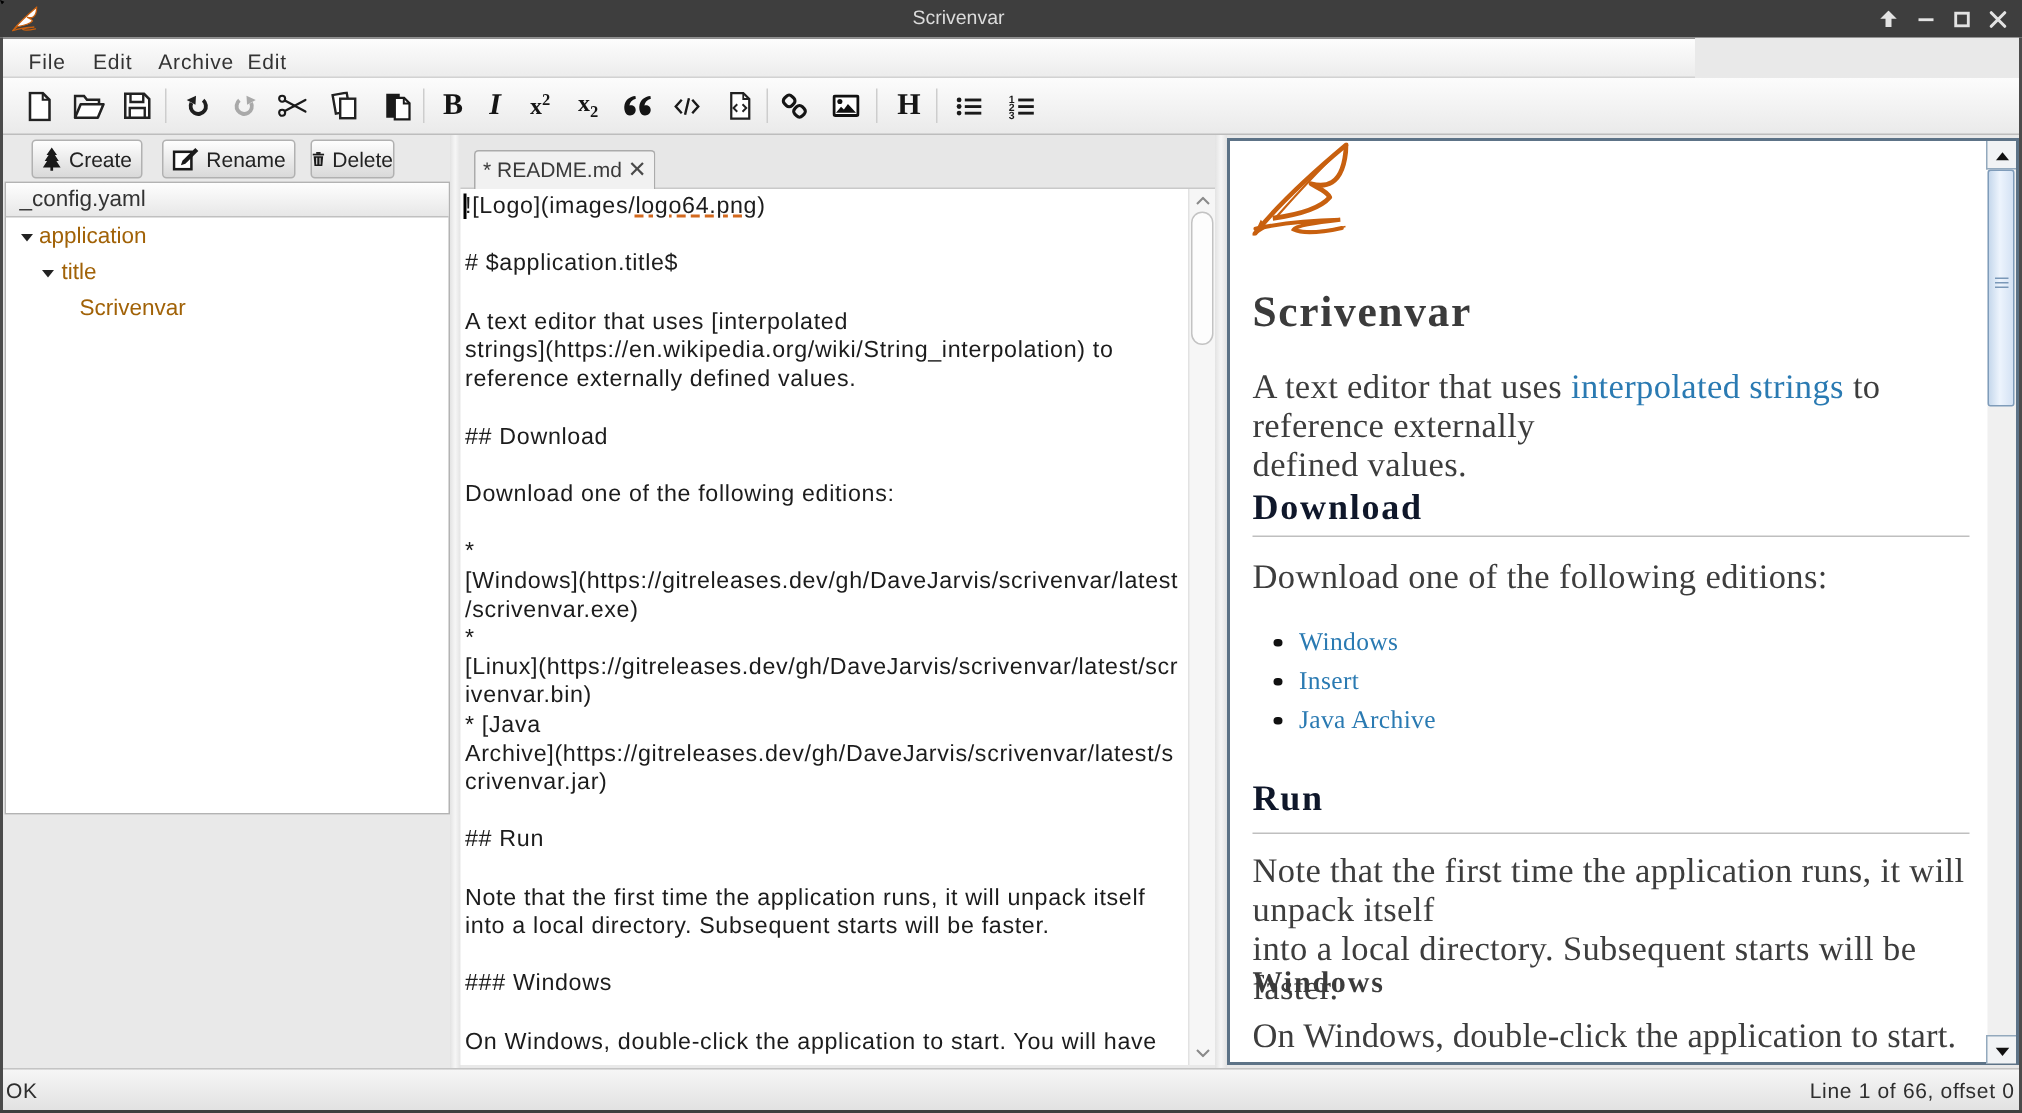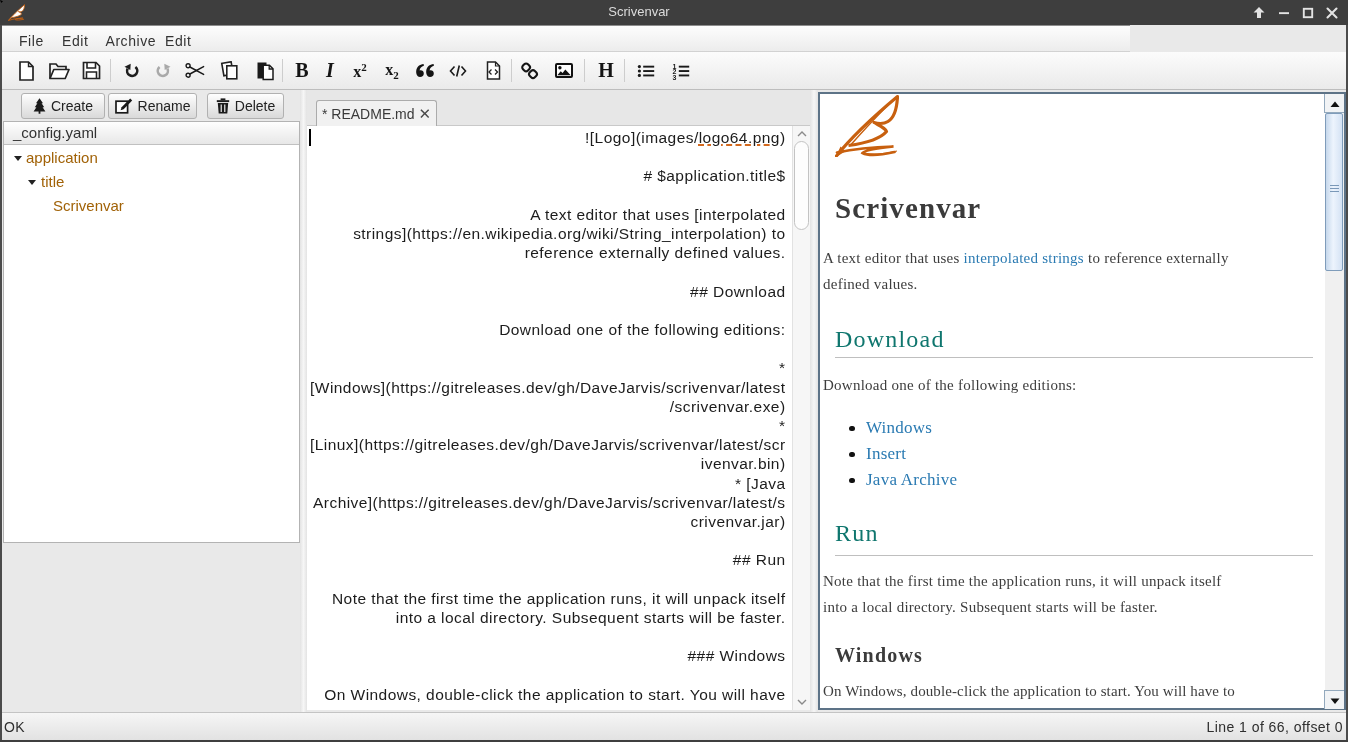--- a/index.html
+++ b/index.html
@@ -34,36 +34,36 @@
 
 .split { position:absolute; top:90px; height:622px; background:linear-gradient(90deg,#e3e3e3,#f6f6f6 50%,#e3e3e3); }
 
 #tabstrip { position:absolute; left:307px; top:90px; width:503px; height:36px; background:#e7e7e7;
   border-bottom:1px solid #c9c9c9; }
 #tab { position:absolute; left:9px; top:10px; width:121px; height:26px; background:#f1f1f1;
   border:1px solid #ababab; border-bottom:none; border-radius:3px 3px 0 0;
   font-size:14px; color:#3a3a3a; line-height:25px; padding-left:5px; }
 #editor { position:absolute; left:307px; top:126px; width:503px; height:584px; background:#fff; overflow:hidden; }
 #edtext { position:absolute; left:3px; top:1.9px; font-size:15.5px; line-height:19.2px; color:#1c1c1c;
-  white-space:pre; letter-spacing:0.45px;text-align:right; }
+  white-space:pre; letter-spacing:0.45px; }
 #spell { text-decoration:underline dashed #d3691e 2px; text-underline-offset:2px; }
 #caret { position:absolute; left:2px; top:3px; width:2px; height:17px; background:#000; }
 #edscroll { position:absolute; right:0; top:0; width:18px; height:584px; background:#f6f6f6; border-left:1px solid #e2e2e2; }
 #edthumb { position:absolute; left:1px; top:15px; width:15px; height:89px; background:#fdfdfd;
   border:1px solid #c3c3c3; border-radius:8px; }
 .chev { position:absolute; left:4px; width:10px; height:6px; }
 
 #preview { position:absolute; left:818px; top:92px; width:528px; height:618px; background:#fff;
   border:2px solid #5d7387; }
 #pvcontent { position:absolute; left:0; top:0; width:505px; height:614px; overflow:hidden;
   font-family:"Liberation Serif", serif; color:#3d3d3d; }
 #pvcontent .h1 { position:absolute; left:15px; font-size:29px; font-weight:bold; color:#3b3b3b; line-height:29px; letter-spacing:1.1px; }
-#pvcontent .h2 { position:absolute; left:15px; font-size:24px; font-weight:normal; color:#0f766e; line-height:24px; letter-spacing:1.2px; }
+#pvcontent .h2 { position:absolute; left:15px; font-size:24px; font-weight:bold; color:#0f172a; line-height:24px; letter-spacing:1.2px; }
 #pvcontent .h3 { position:absolute; left:15px; font-size:20px; font-weight:bold; color:#3b3b3b; line-height:20px; letter-spacing:1.2px; }
-#pvcontent p { position:absolute; left:3px; font-size:15px; line-height:26px; letter-spacing:0.25px; }
+#pvcontent p { position:absolute; left:15px; font-size:23px; line-height:26px; letter-spacing:0.25px; }
 #pvcontent a { color:#2a7ab2; }
 .rule { position:absolute; left:15px; width:478px; height:1px; background:#bfbfbf; }
 .li { position:absolute; left:46px; font-size:17px; line-height:26px; letter-spacing:0.25px; }
 .dot { position:absolute; left:29px; width:5.5px; height:5.5px; border-radius:50%; background:#111; }
 #pvscroll { position:absolute; left:505px; top:0; width:19px; height:614px; background:#f0f0f0; }
 .sbtn { position:absolute; left:-1px; width:20px; height:19px; background:#f1f3f5;
   border:1px solid #93a9bd; }
 #pvthumb { position:absolute; left:0px; top:19px; width:18px; height:158px;
   background:linear-gradient(90deg,#c6d8ec,#edf4fd 45%,#d4e2f4);
   border:1px solid #7f9cba; border-radius:2px; }
@@ -227,34 +227,34 @@
         <text x="0.5" y="6.5" font-size="7" font-weight="bold" fill="#1a1a1a" font-family="Liberation Sans">1</text>
         <text x="0.5" y="12" font-size="7" font-weight="bold" fill="#1a1a1a" font-family="Liberation Sans">2</text>
         <text x="0.5" y="17.5" font-size="7" font-weight="bold" fill="#1a1a1a" font-family="Liberation Sans">3</text>
         <rect x="6.8" y="3.7" width="10.4" height="1.9" fill="#1a1a1a"></rect>
         <rect x="6.8" y="8.1" width="10.4" height="1.9" fill="#1a1a1a"></rect>
         <rect x="6.8" y="12.5" width="10.4" height="1.9" fill="#1a1a1a"></rect>
       </svg>
   </div>
 </div>
 
-<div class="btn" style="left:21px; width:84px;">
+<div class="btn" style="left:21px; width:74px;">
   <svg width="13" height="16" viewBox="0 0 13 16">
       <path d="M6.5,0.3 L10,5.3 H8.6 L11.2,9.3 H9.6 L12.4,13.6 H7.4 V15.8 H5.6 V13.6 H0.6 L3.4,9.3 H1.8 L4.4,5.3 H3 Z" fill="#1a1a1a"></path>
     </svg>
   <span>Create</span>
 </div>
 <div class="btn" style="left:108px; width:89px;">
   <svg width="18" height="16" viewBox="0 0 18 16">
       <rect x="1" y="3.2" width="11.6" height="11.6" fill="#fff" stroke="#1a1a1a" stroke-width="1.7"></rect>
       <path d="M15.2,0.6 L17.2,2.6 L8.6,11.2 L5.6,12.2 L6.6,9.2 Z" fill="#1a1a1a"></path>
     </svg>
   <span>Rename</span>
 </div>
-<div class="btn" style="left:207px; width:77px;">
+<div class="btn" style="left:207px; width:56px;">
   <svg width="14" height="16" viewBox="0 0 14 16">
       <rect x="4.6" y="0.4" width="4.8" height="2" fill="#1a1a1a"></rect>
       <rect x="0.8" y="2.2" width="12.4" height="1.9" fill="#1a1a1a"></rect>
       <path d="M1.8,5 H12.2 L11.3,15.6 H2.7 Z" fill="#1a1a1a"></path>
       <path d="M5.2,6.5 V14 M8.8,6.5 V14" stroke="#fff" stroke-width="1.1"></path>
     </svg>
   <span>Delete</span>
 </div>
 
 <div id="listbox">

